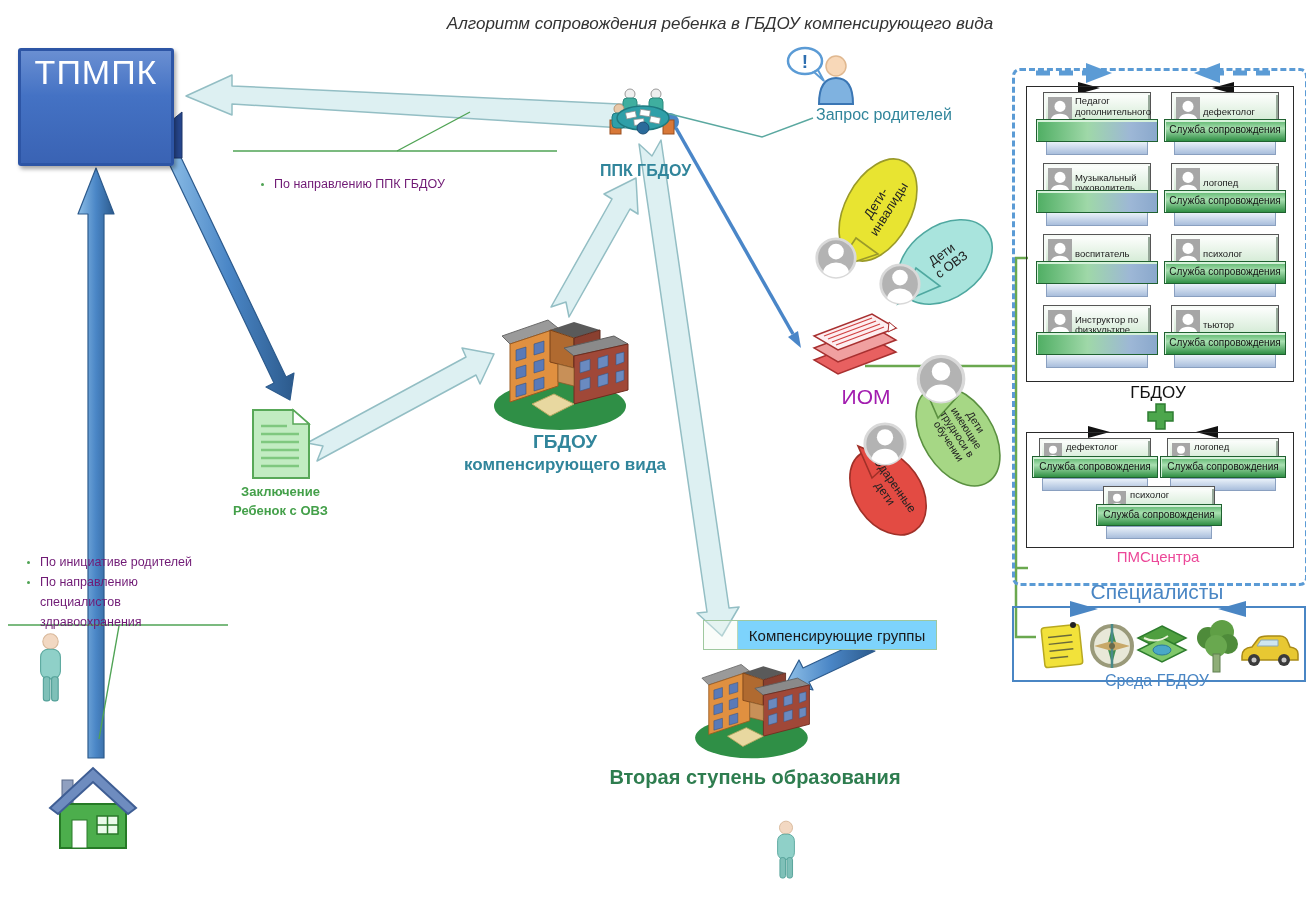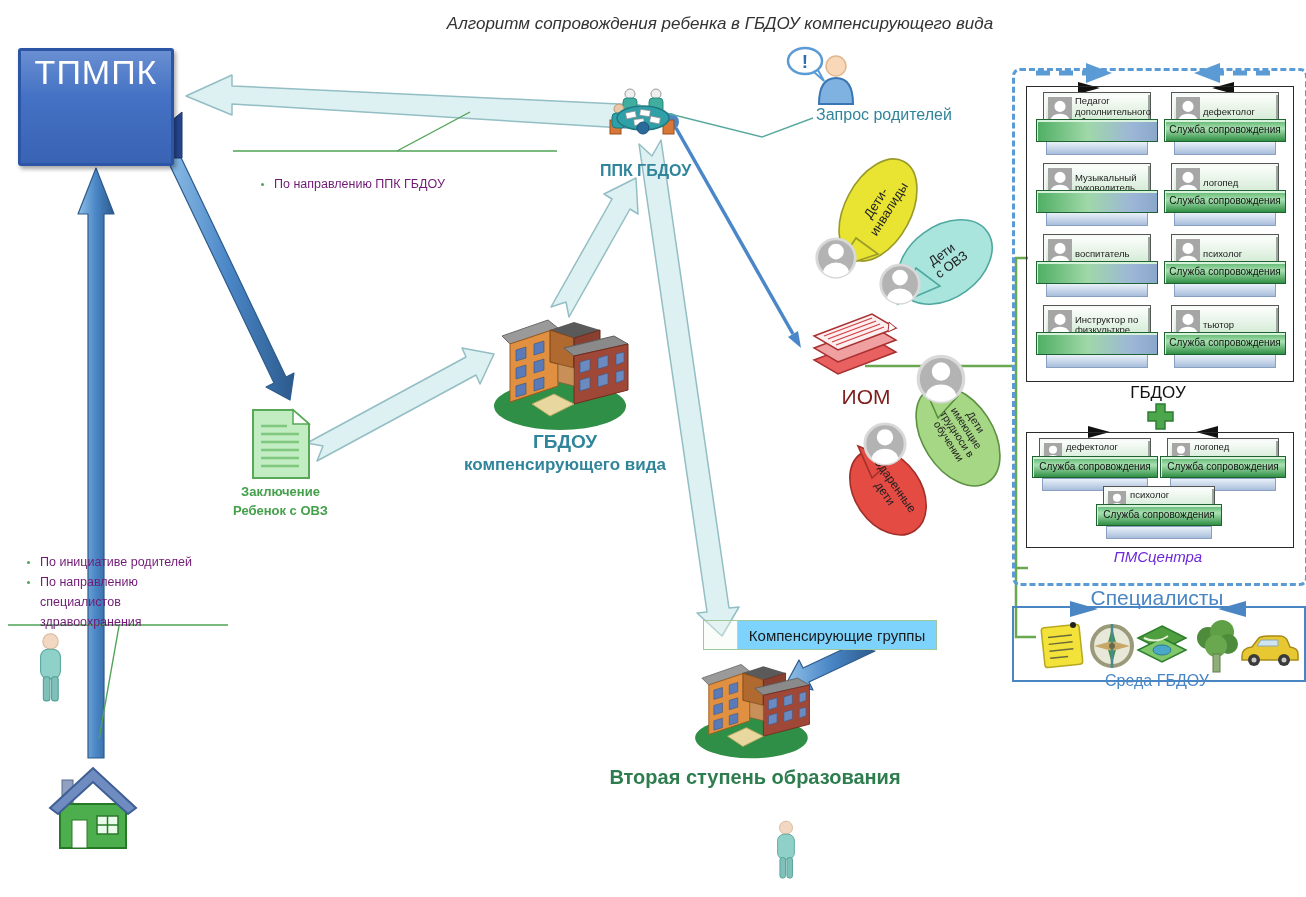--- a/index.html
+++ b/index.html
@@ -355,21 +355,21 @@
 <div class="lbl ctr" style="left:218px;top:482px;width:125px;font-size:13px;font-weight:bold;color:#44a04a;line-height:19px;">
   <div>Заключение</div>
   <div>Ребенок с ОВЗ</div>
 </div>
 
 <div class="lbl ctr teal" style="left:450px;top:430px;width:230px;font-weight:bold;line-height:23px;">
   <div style="font-size:19px;">ГБДОУ</div>
   <div style="font-size:17px;text-align:center;">компенсирующего вида</div>
 </div>
 
-<div class="lbl ctr" style="left:826px;top:385px;width:80px;font-size:21px;color:#7f1d1d;">ИОМ</div>
+<div class="lbl ctr" style="left:826px;top:385px;width:80px;font-size:21px;color:#a21caf;">ИОМ</div>
 
 <div class="cgroups">
   <div class="cell"></div>
   <div class="txt">Компенсирующие группы</div>
 </div>
 
 <div class="lbl ctr" style="left:575px;top:766px;width:360px;font-size:20px;font-weight:bold;color:#2e7d4f;">Вторая ступень образования</div>
 
 <div class="dashed-frame"></div>
 <div class="black-box" style="left:1026px;top:86px;width:266px;height:294px;"></div>
@@ -505,20 +505,20 @@
     <div class="ph">
           <svg viewBox="0 0 26 30">
             <use href="#ph-person"></use>
           </svg>
         </div>
     <div class="role">психолог</div>
   </div>
   <div class="service-bar">Служба сопровождения</div>
 </div>
 
-<div class="lbl ctr" style="left:1076px;top:548px;width:164px;font-size:15px;color:#6d28d9;font-style:italic;">ПМСцентра</div>
-
-<div class="lbl ctr blue" style="left:1032px;top:580px;width:250px;font-size:21px;margin-top:6px;">Специалисты</div>
+<div class="lbl ctr" style="left:1076px;top:548px;width:164px;font-size:15px;color:#ec4899;">ПМСцентра</div>
+
+<div class="lbl ctr blue" style="left:1032px;top:580px;width:250px;font-size:21px;">Специалисты</div>
 
 <div class="env-box"></div>
 <div class="lbl ctr blue" style="left:1032px;top:672px;width:250px;font-size:16px;">Среда ГБДОУ</div>
 
 </div>
 
 </body></html>

